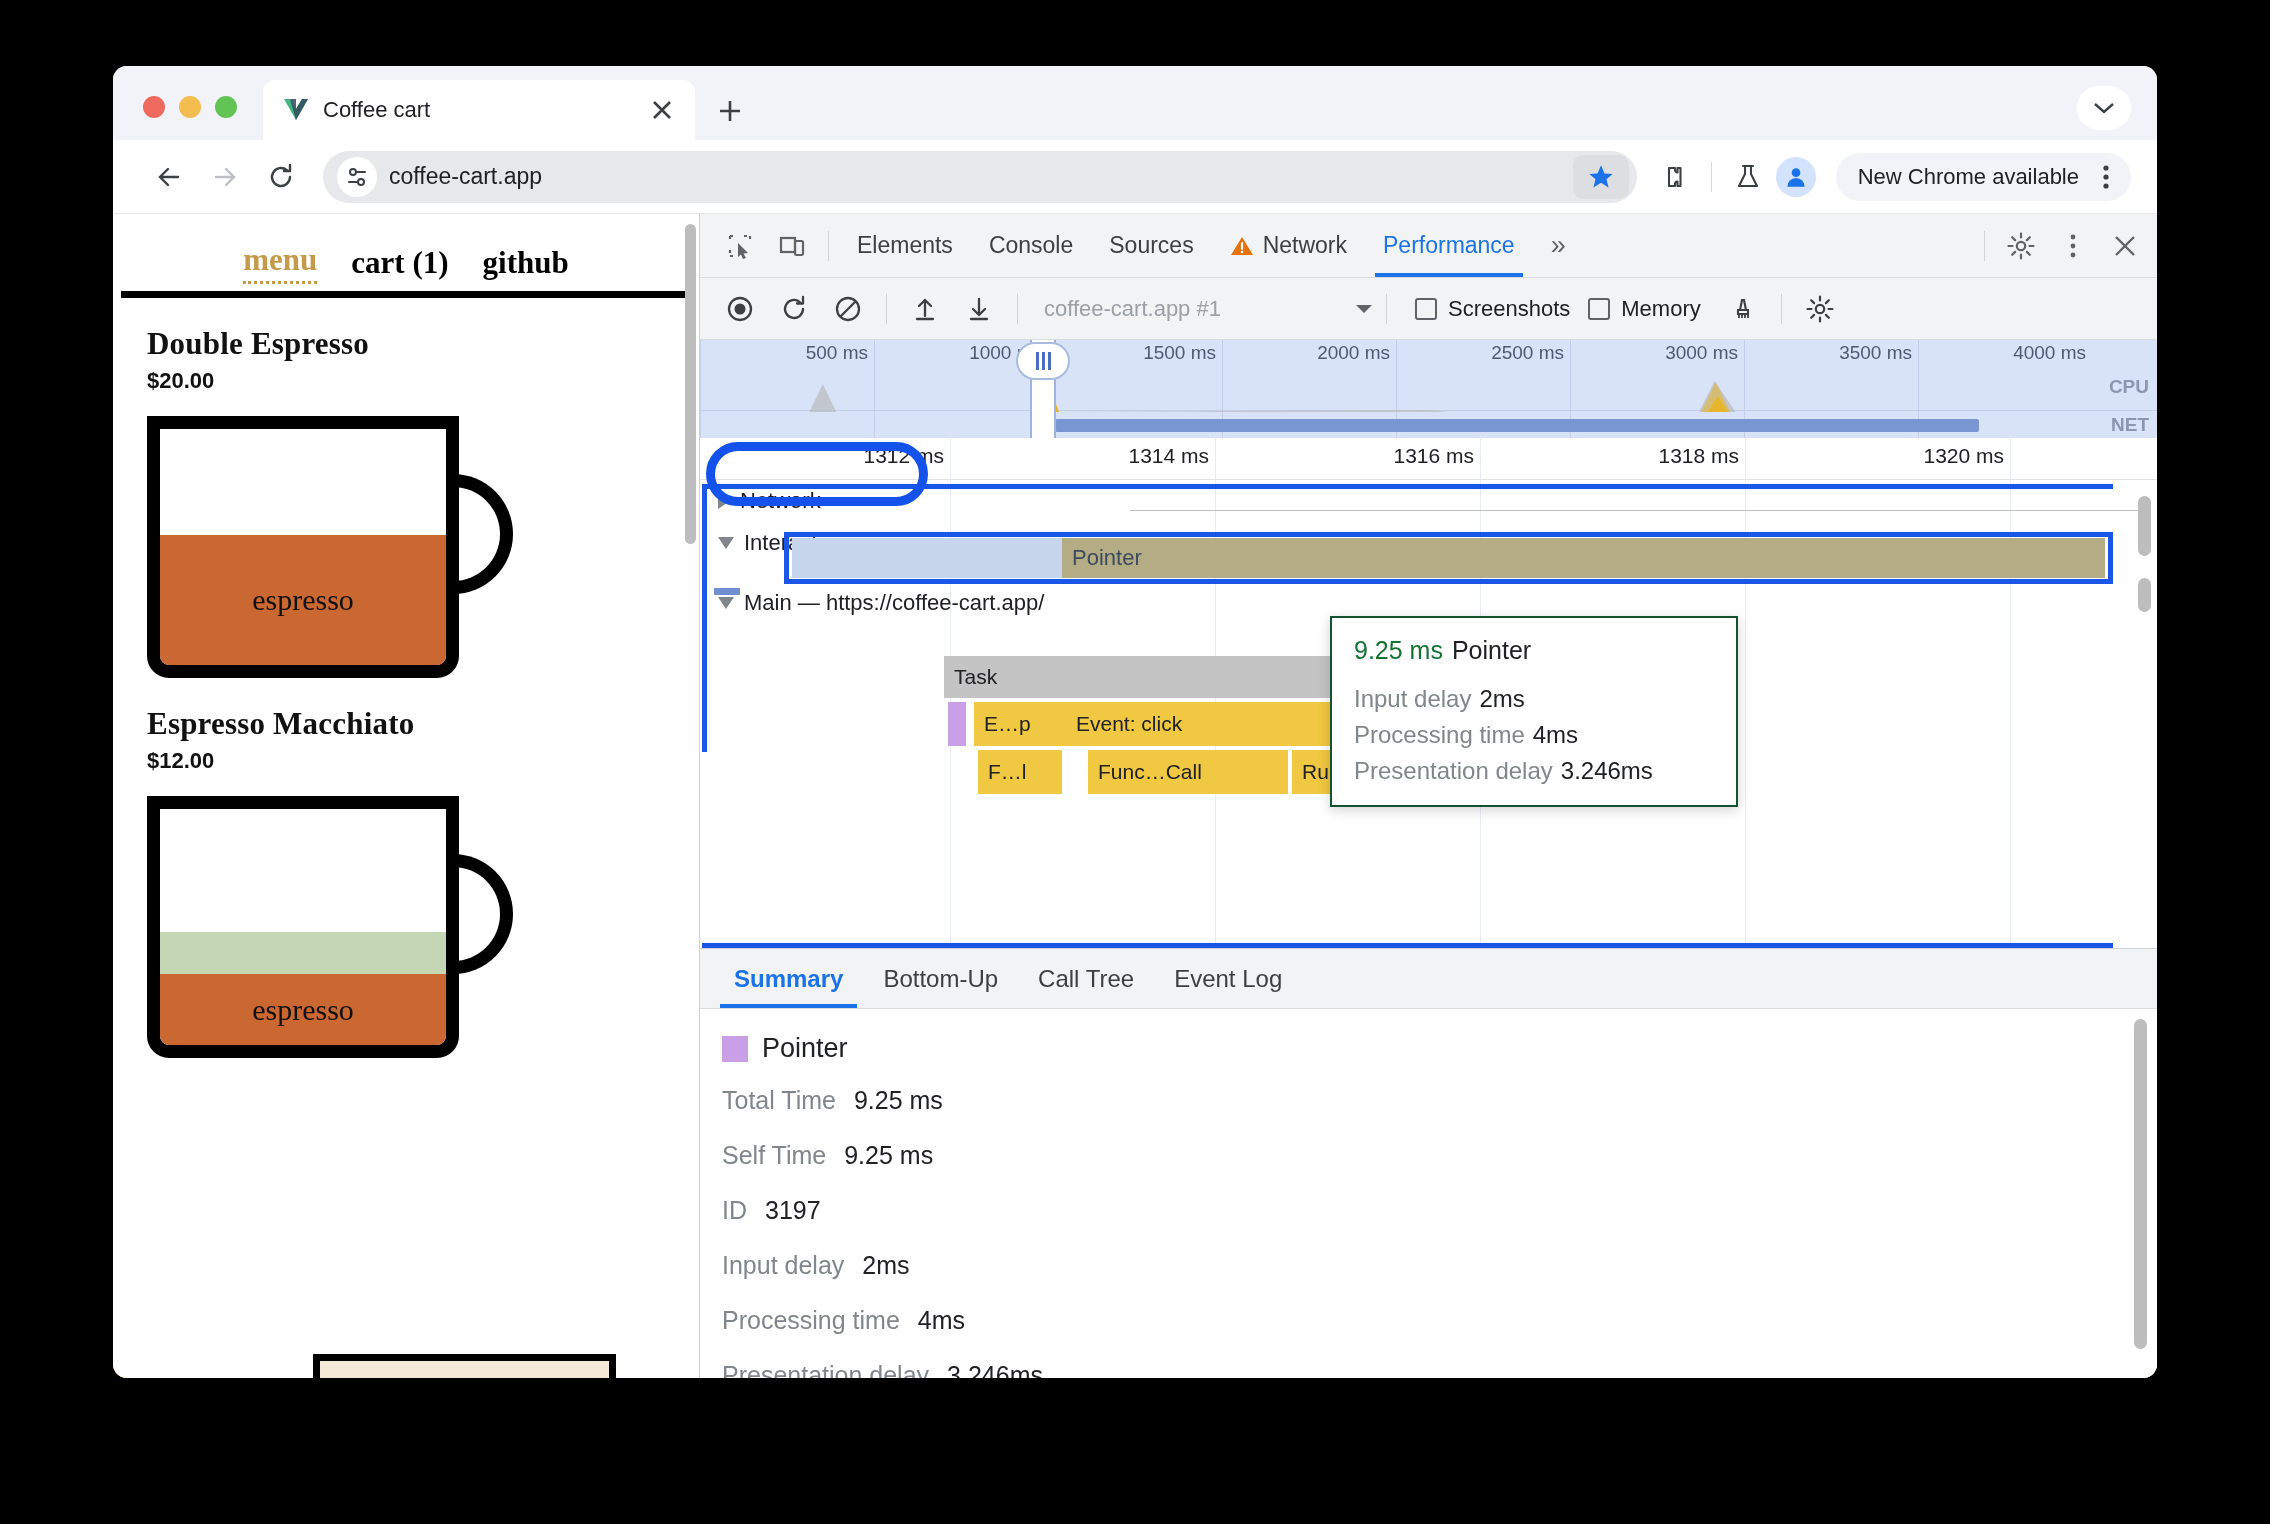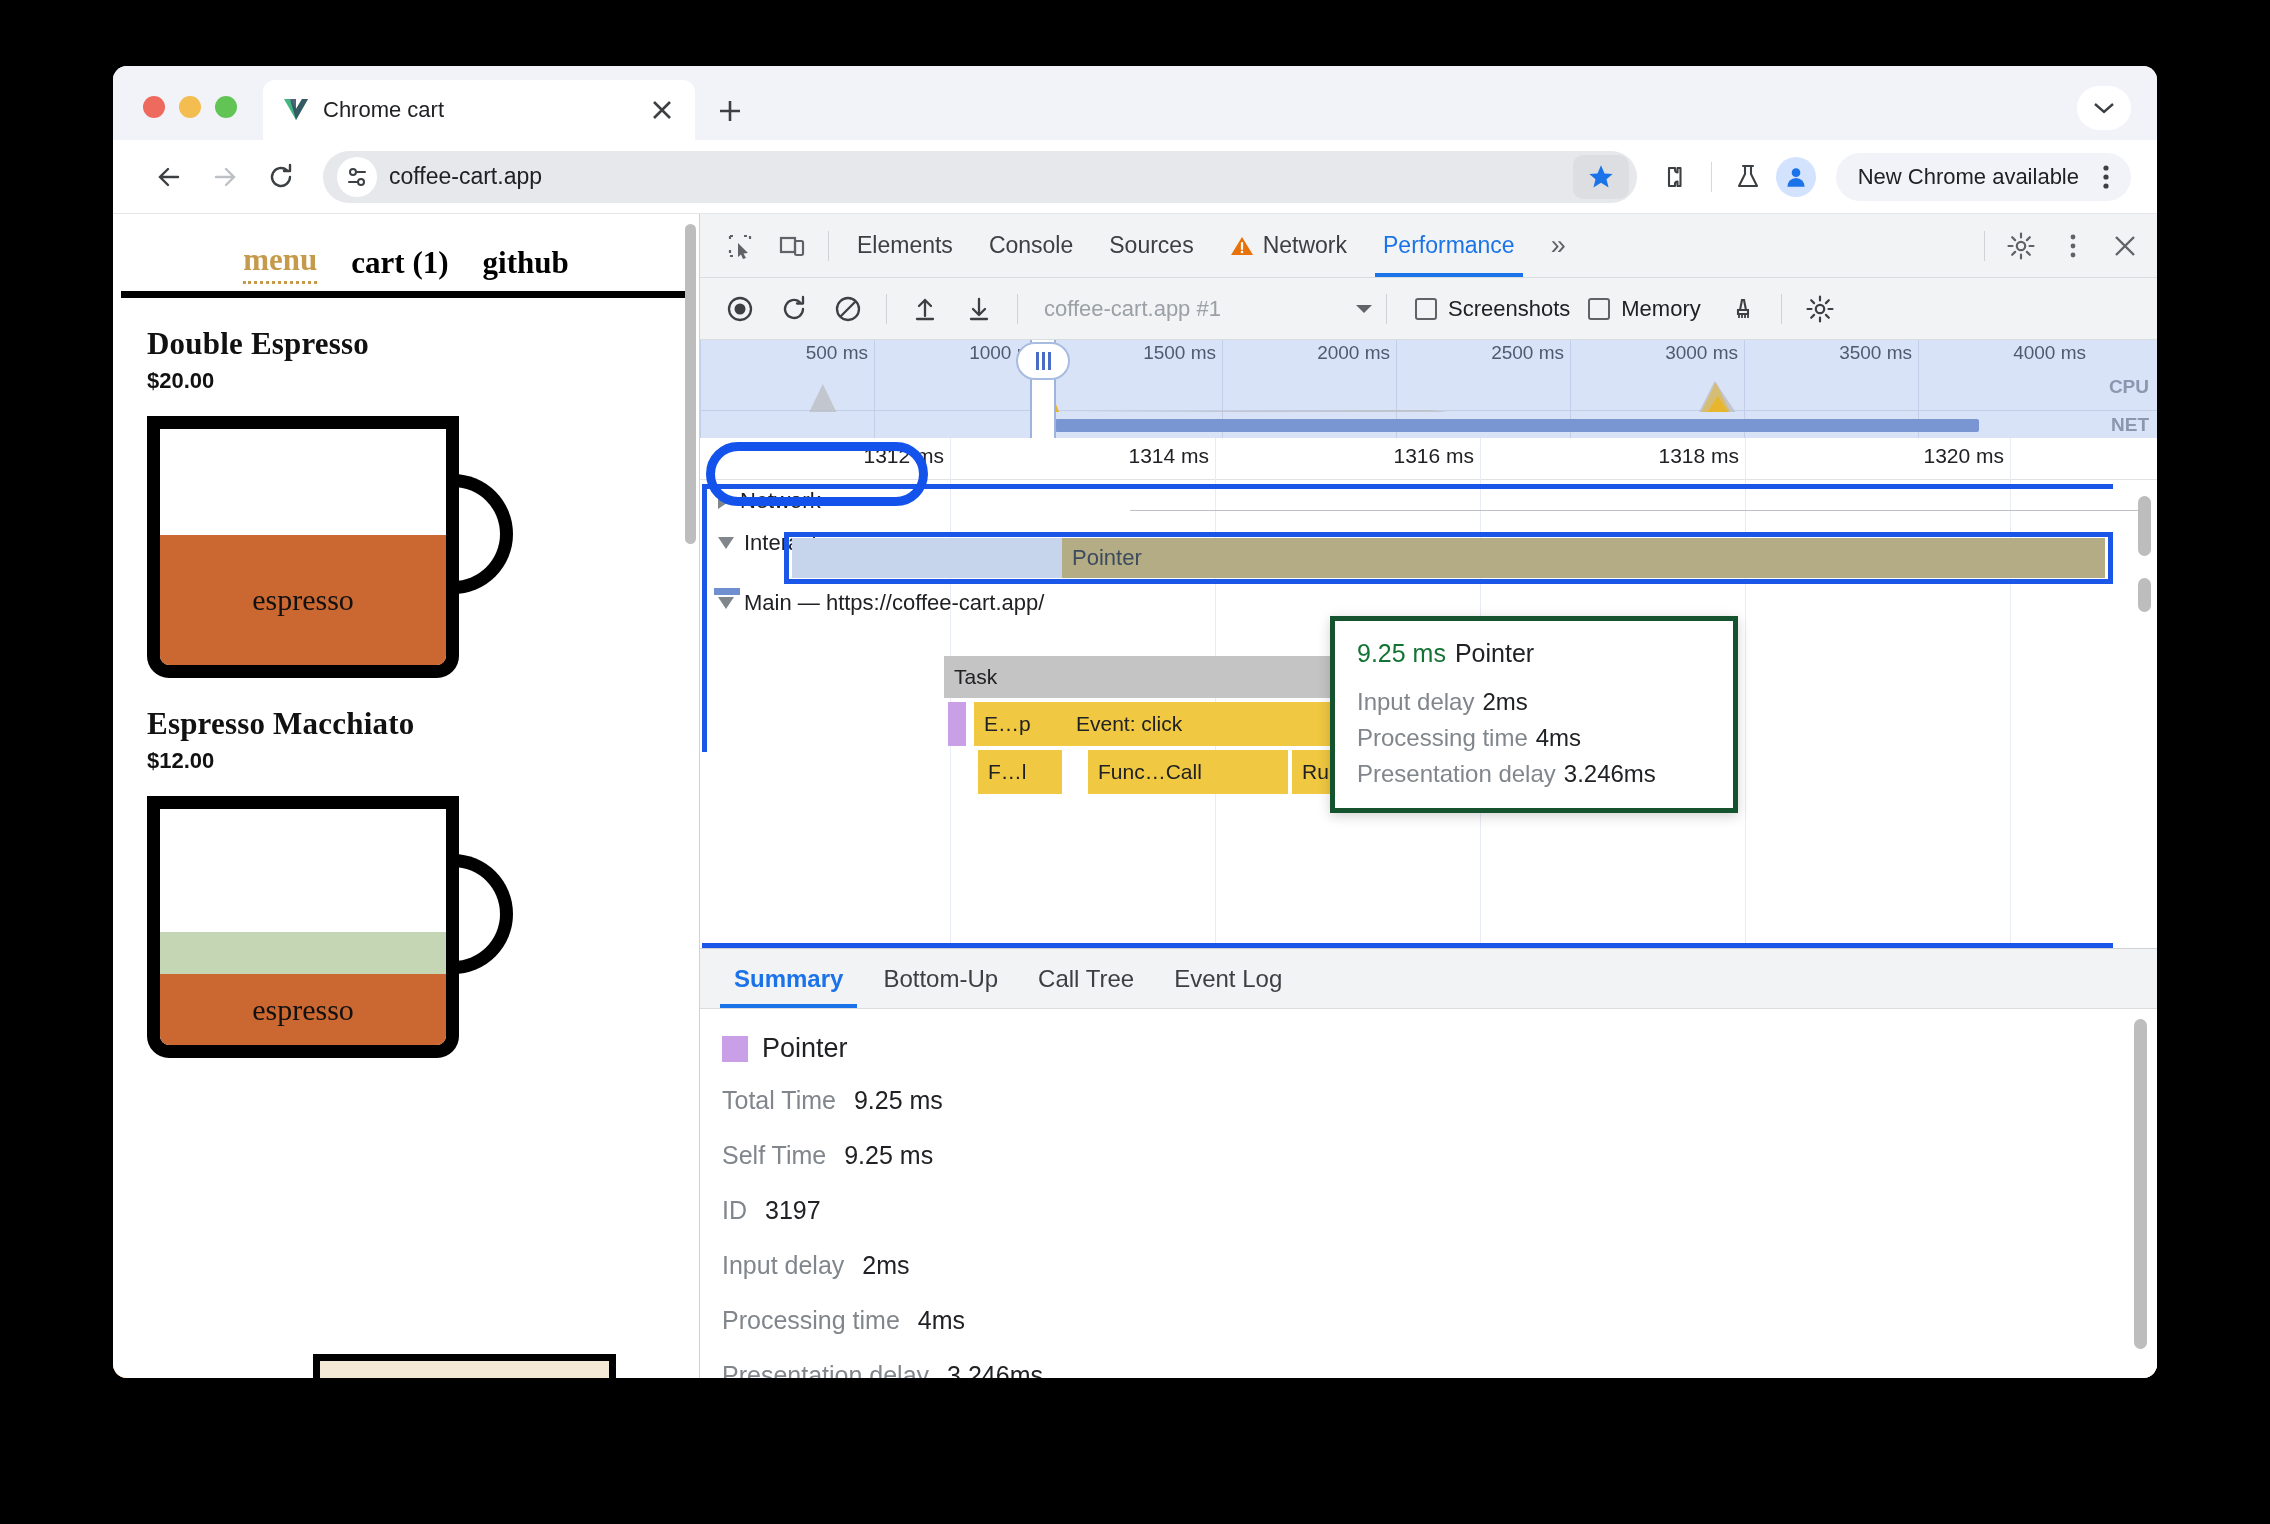--- a/index.html
+++ b/index.html
@@ -278,21 +278,21 @@
         font-size: 21px; color: #202124; white-space: nowrap; }
   .fl span { padding-left: 10px; }
   .fl.gray { background: #c4c4c4; }
   .fl.yellow { background: #f0c841; }
   .fl.green { background: #5bb860; }
   .fl.purple { background: #c9a0e8; }
 
   
   #perf-tooltip {
     position: absolute; z-index: 40;
-    background: #fff; border: 5px solid #14532d;
+    background: #fff; border: 2px solid #14532d;
     box-shadow: 0 3px 12px rgba(0,0,0,.18);
     padding: 18px 26px 20px 22px; min-width: 408px;
   }
   #tooltip-head { font-size: 25px; margin-bottom: 20px; white-space: nowrap; }
   #tooltip-head .dur { color: #137333; }
   #tooltip-head .ttl { color: #202124; margin-left: 9px; }
   .tt-row { font-size: 24px; margin-top: 8px; white-space: nowrap; }
   .tt-row .k { color: #80868b; }
   .tt-row .v { color: #202124; margin-left: 8px; }
 
@@ -333,21 +333,21 @@
       <span class="light red"></span>
       <span class="light yellow"></span>
       <span class="light green"></span>
     </div>
 
     <div id="browser-tab">
       <svg class="vue-logo" viewBox="0 0 26 24">
         <path d="M1 1 L7 1 L13 11 L19 1 L25 1 L13 22 Z" fill="#41b883"></path>
         <path d="M7 1 L13 1 L13 11 L19 1 L25 1 L13 22 Z" fill="#35495e" opacity=".85"></path>
       </svg>
-      <span id="tab-title">Chrome cart</span>
+      <span id="tab-title">Coffee cart</span>
       <span class="tab-close">
         <svg width="22" height="22" viewBox="0 0 22 22">
             <path d="M3 3 L19 19 M19 3 L3 19" stroke="#3c4043" stroke-width="2.6" fill="none"></path>
           </svg>
       </span>
     </div>
 
     <span class="new-tab">
       <svg width="28" height="28" viewBox="0 0 28 28">
           <path d="M14 4 L14 24 M4 14 L24 14" stroke="#3c4043" stroke-width="2.6" fill="none"></path>

